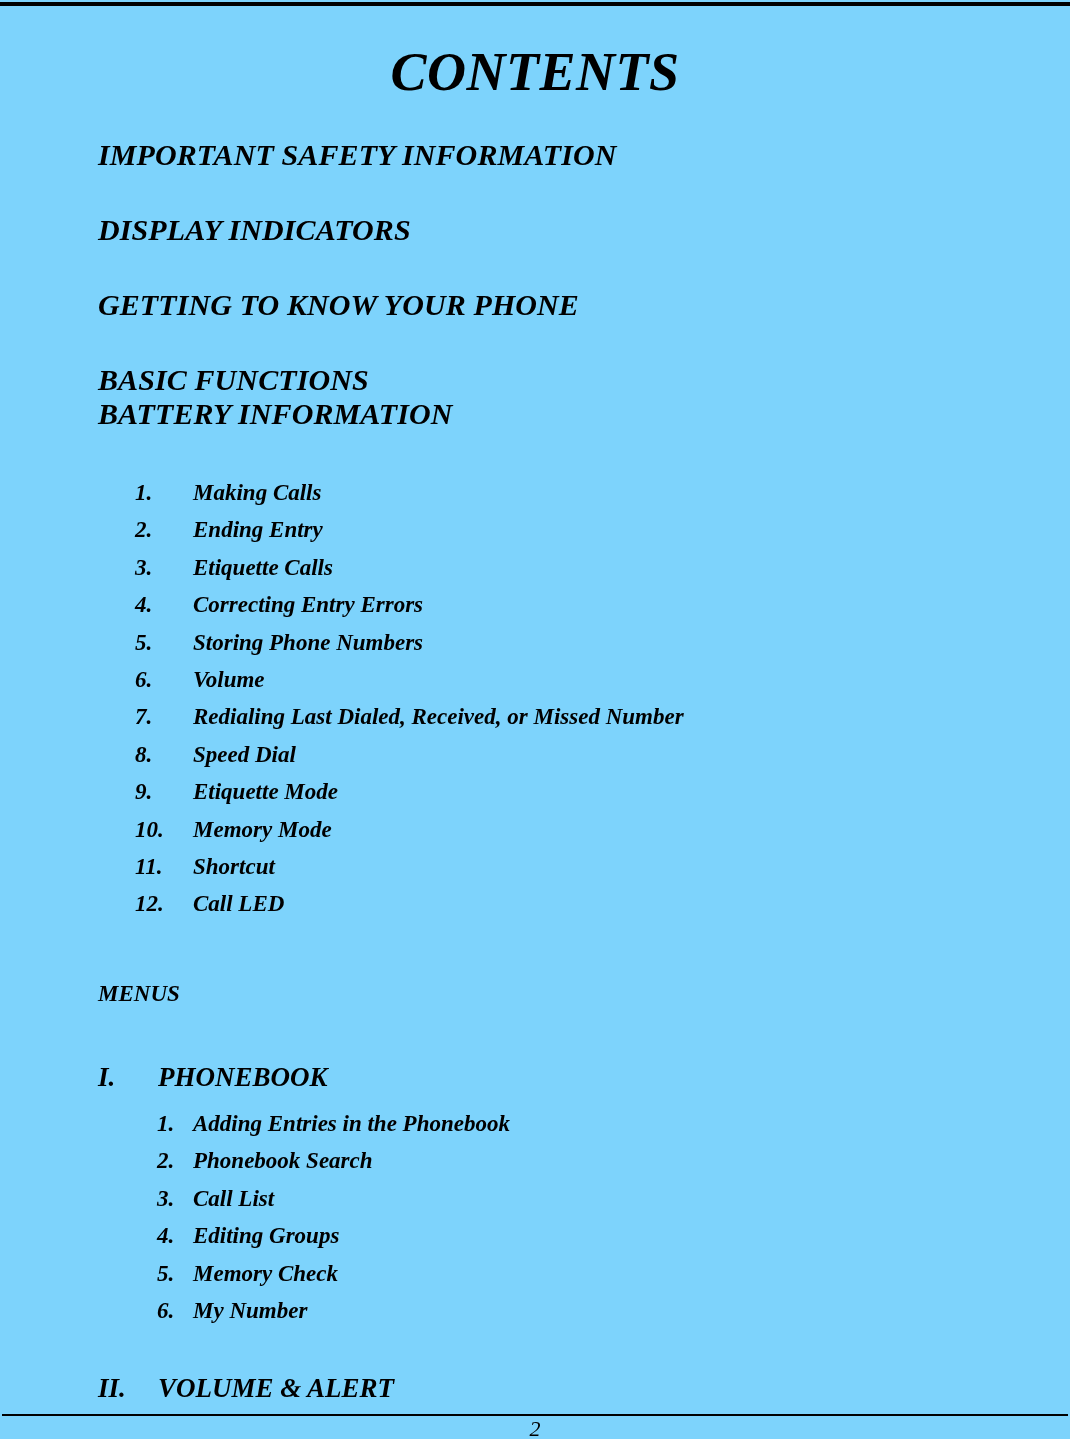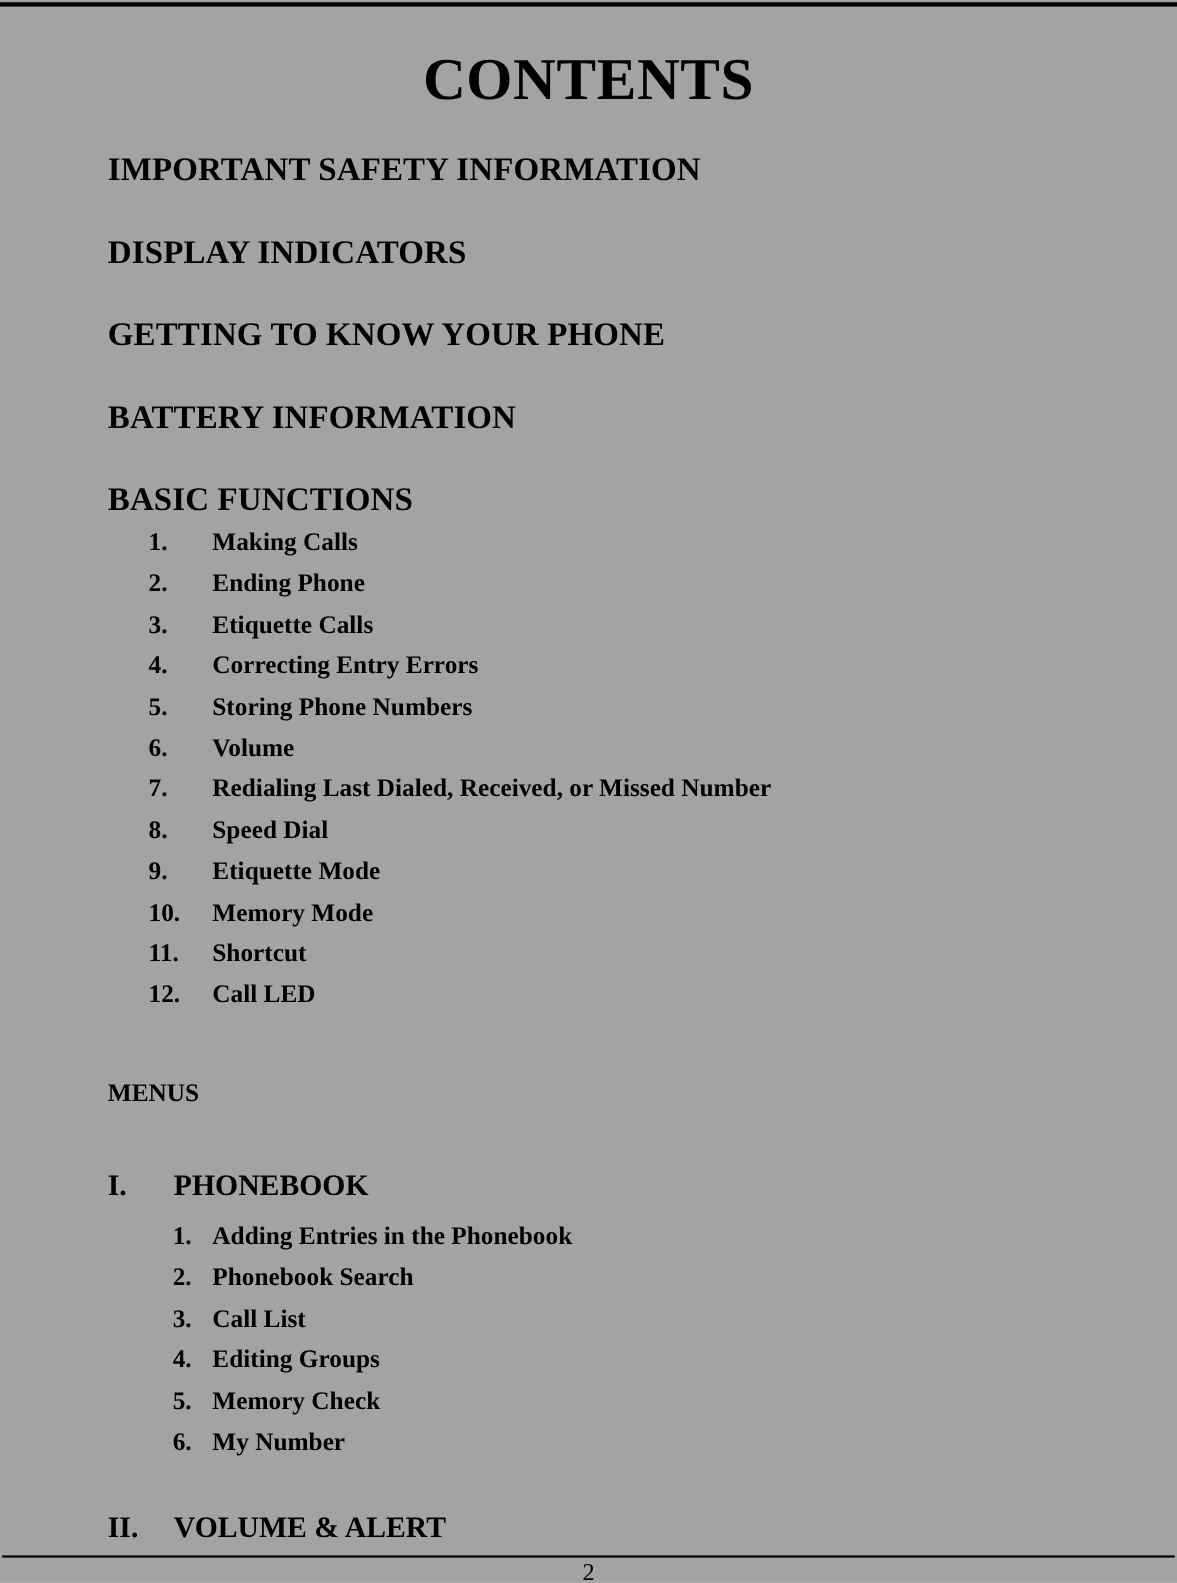--- a/index.html
+++ b/index.html
@@ -9,23 +9,24 @@
     background: #ffffff;
   }
   body {
     font-family: "Liberation Serif", "DejaVu Serif", serif;
     color: #000000;
   }
   .page {
     position: relative;
     width: 1070px;
     height: 1439px;
-    background: #a3a3a3;
+    background: #7dd3fc;
     overflow: hidden;
     box-sizing: border-box;
+    font-style: italic;
   }
 
   
   .header-rule {
     position: absolute;
     left: 0;
     top: 2px;
     width: 1070px;
     height: 4px;
     background: #000000;
@@ -158,32 +159,32 @@
   <div class="page-title">CONTENTS</div>
 
   <div class="content">
 
     <div class="section-heading">IMPORTANT SAFETY INFORMATION</div>
 
     <div class="section-heading">DISPLAY INDICATORS</div>
 
     <div class="section-heading">GETTING TO KNOW YOUR PHONE</div>
 
+    <div class="section-heading tight">BASIC FUNCTIONS</div>
+
     <div class="section-heading">BATTERY INFORMATION</div>
-
-    <div class="section-heading tight">BASIC FUNCTIONS</div>
 
     <ul class="num-list basic">
       <li>
         <span class="num">1.</span>
         <span>Making Calls</span>
       </li>
       <li>
         <span class="num">2.</span>
-        <span>Ending Phone</span>
+        <span>Ending Entry</span>
       </li>
       <li>
         <span class="num">3.</span>
         <span>Etiquette Calls</span>
       </li>
       <li>
         <span class="num">4.</span>
         <span>Correcting Entry Errors</span>
       </li>
       <li>

